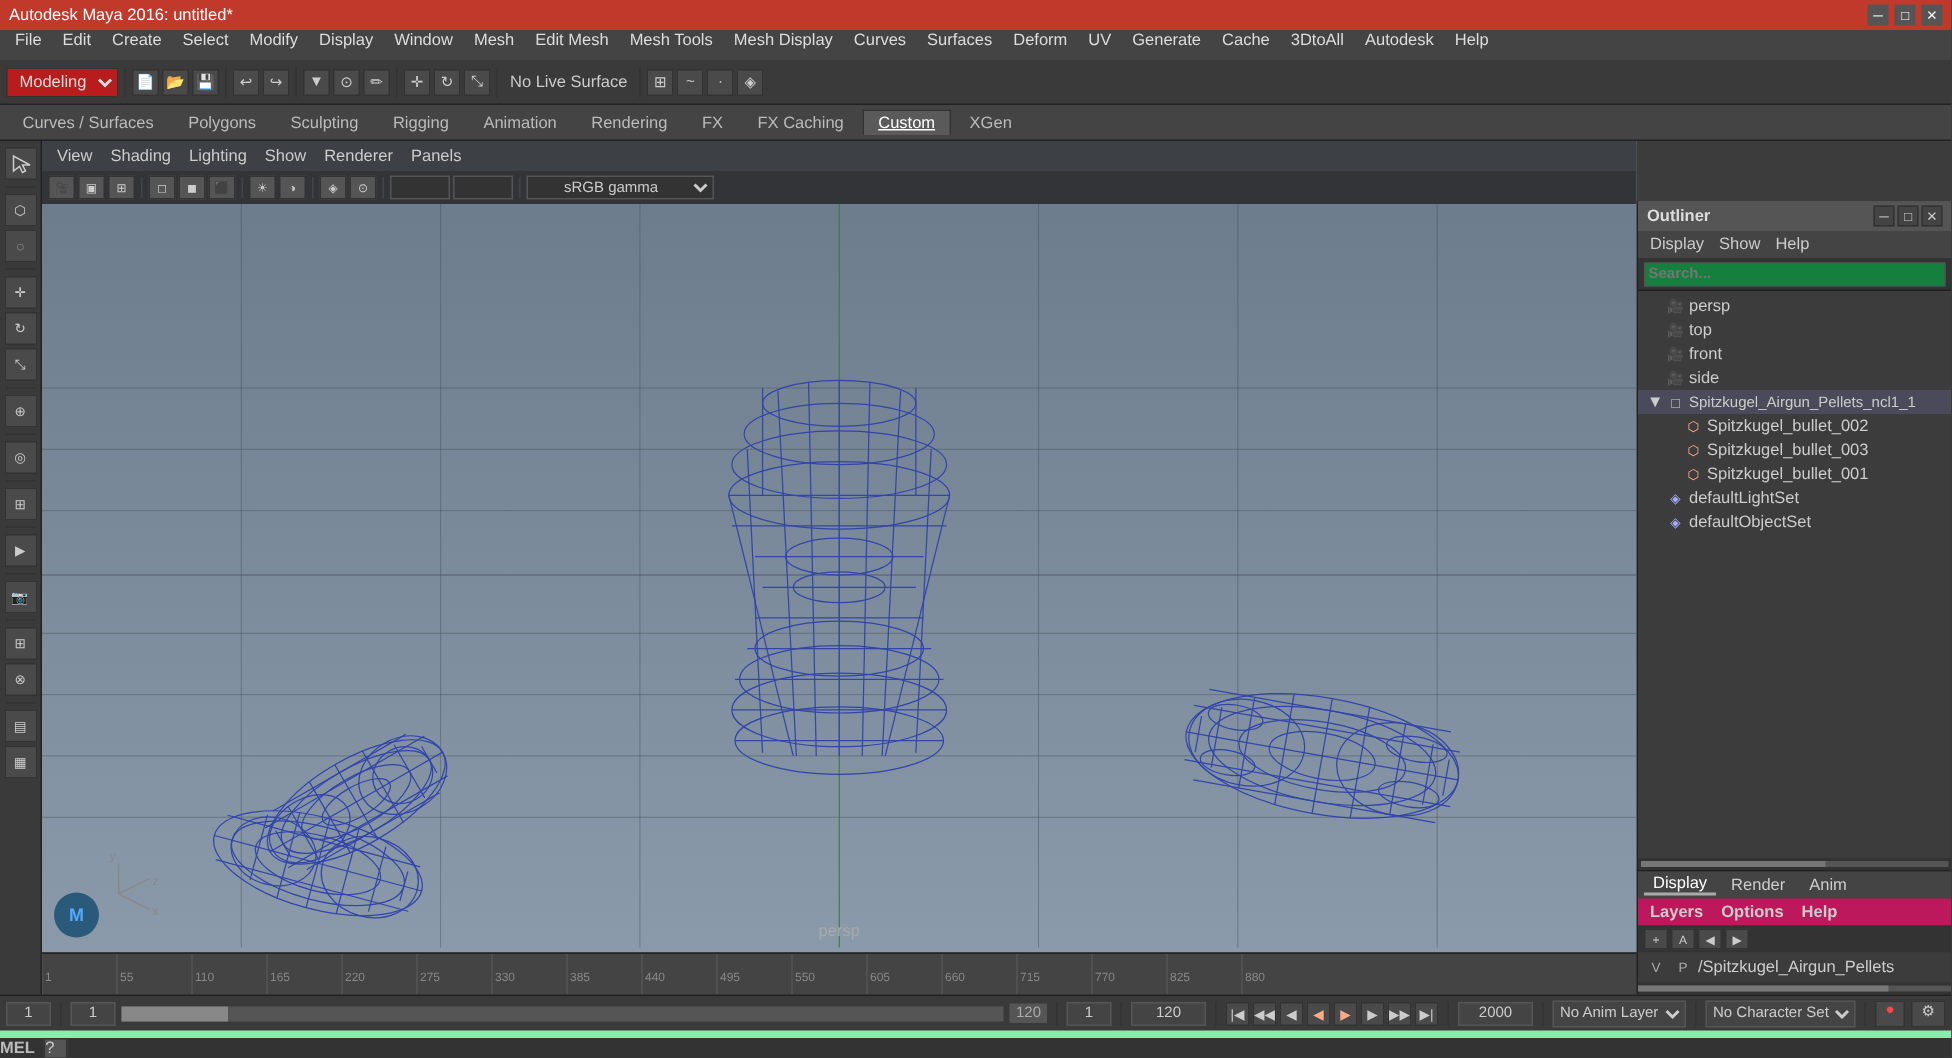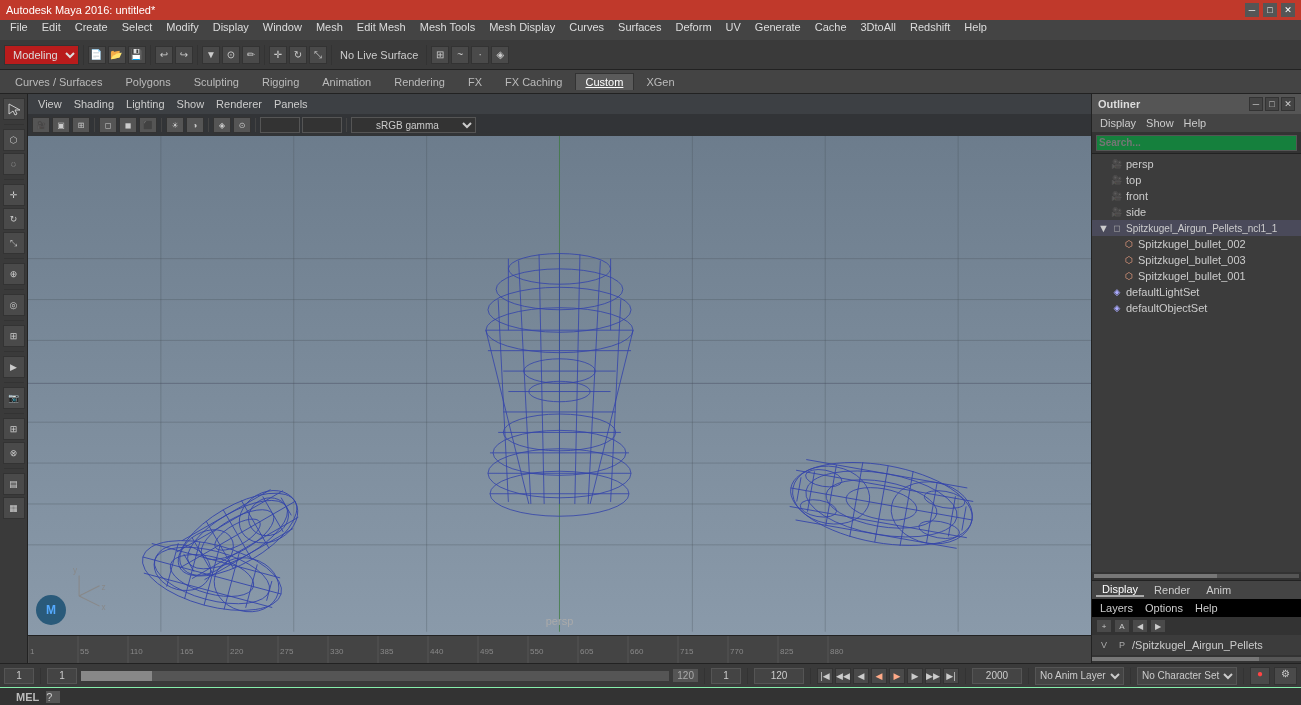--- a/index.html
+++ b/index.html
@@ -144,22 +144,22 @@
       display: flex; flex-direction: column;
       border-left: 1px solid #222; border-top: 1px solid #222;
     }
     #br-header {
       height: 18px; background: #444;
       display: flex; align-items: center; padding: 0 4px; gap: 4px;
     }
     .br-tab { font-size: 11px; color: #ccc; padding: 0 6px; cursor: pointer; }
     .br-tab.active { color: #fff; border-bottom: 2px solid #aaa; }
     #br-menubar {
-      height: 18px; background: #000000;
-      display: flex; align-items: center; padding: 0 4px; gap: 4px;
+      height: 18px; background: #be185d;
+      display: flex; align-items: center; padding: 0 4px; gap: 4px; font-weight: bold;
     }
     .br-menu { font-size: 11px; color: #ccc; padding: 0 4px; cursor: pointer; }
     #br-toolbar {
       height: 18px; background: #333;
       display: flex; align-items: center; padding: 0 4px; gap: 2px;
     }
     .br-icon-btn { width: 16px; height: 14px; background: #4a4a4a; border: 1px solid #333; color: #ccc; font-size: 8px; cursor: pointer; display: flex; align-items: center; justify-content: center; }
     #br-content {
       flex: 1; background: #3c3c3c; padding: 2px 4px;
     }
@@ -192,32 +192,32 @@
     .playback-controls { display: flex; align-items: center; gap: 2px; }
     .pb-btn { width: 16px; height: 16px; background: #4a4a4a; border: 1px solid #333; color: #ccc; font-size: 9px; cursor: pointer; display: flex; align-items: center; justify-content: center; }
     .bc-end-input { width: 50px; height: 16px; background: #444; border: 1px solid #555; color: #ccc; font-size: 10px; text-align: center; }
     .bc-dropdown { height: 18px; background: #444; border: 1px solid #555; color: #ccc; font-size: 10px; }
 
     
     #statusbar {
       width: 100%; height: 18px;
       background: #333;
       display: flex; align-items: center;
-      padding: 0 16px; gap: 6px;
-      border-top: 1px solid #86efac;
+      padding: 0 0; gap: 6px;
+      border-top: 5px solid #86efac;
     }
     #mel-label { color: #bbb; font-size: 11px; font-weight: bold; }
     #status-text { flex: 1; color: #aaa; font-size: 11px; }
     .status-icon { width: 16px; height: 14px; background: #555; border: 1px solid #333; cursor: pointer; }
 
     
     #full-layout { display: flex; flex-direction: column; height: 705px; }
     #content-row { display: flex; flex: 1; overflow: hidden; }
     #viewport-and-timeline { display: flex; flex-direction: column; flex: 1; }
-    #right-column { display: flex; flex-direction: column; width: 210px; }
+    #right-column { display: flex; flex-direction: column; width: 210px; margin-top: 40px; }
     #timeline-row { display: flex; height: 28px; }
 
     
     ::-webkit-scrollbar { width: 8px; height: 8px; }
     ::-webkit-scrollbar-track { background: #333; }
     ::-webkit-scrollbar-thumb { background: #666; }
   </style>
 </head>
 <body>
 
@@ -244,21 +244,21 @@
       <span class="menu-item">Edit Mesh</span>
       <span class="menu-item">Mesh Tools</span>
       <span class="menu-item">Mesh Display</span>
       <span class="menu-item">Curves</span>
       <span class="menu-item">Surfaces</span>
       <span class="menu-item">Deform</span>
       <span class="menu-item">UV</span>
       <span class="menu-item">Generate</span>
       <span class="menu-item">Cache</span>
       <span class="menu-item">3DtoAll</span>
-      <span class="menu-item">Redshift</span>
+      <span class="menu-item">Autodesk</span>
       <span class="menu-item">Help</span>
     </div>
 
   <div id="toolbar">
     <select class="toolbar-dropdown">
       <option>Modeling</option>
     </select>
     <div class="toolbar-sep"></div>
     <div class="toolbar-icon">📄</div>
     <div class="toolbar-icon">📂</div>

